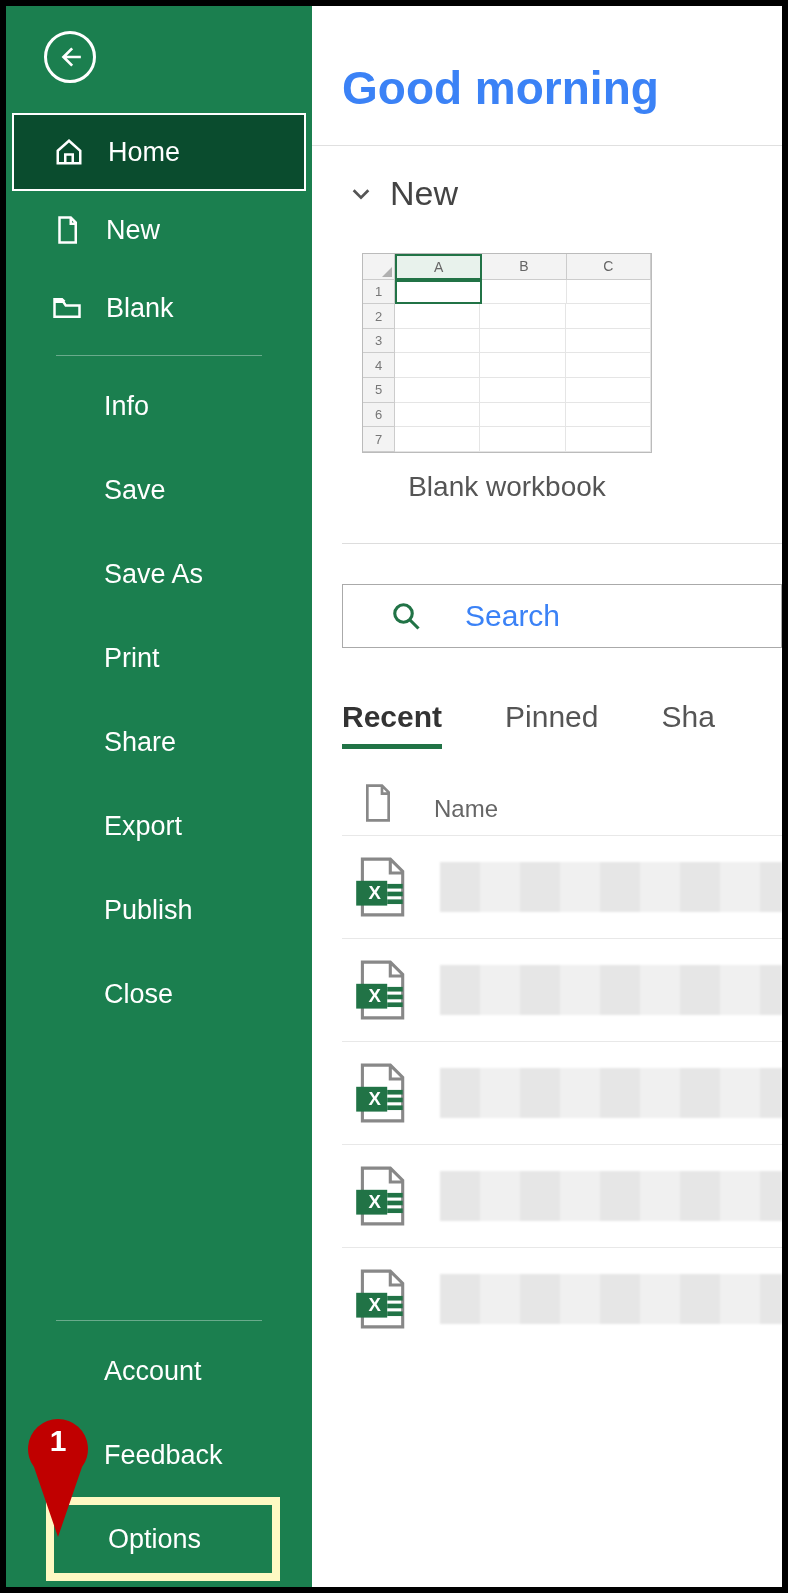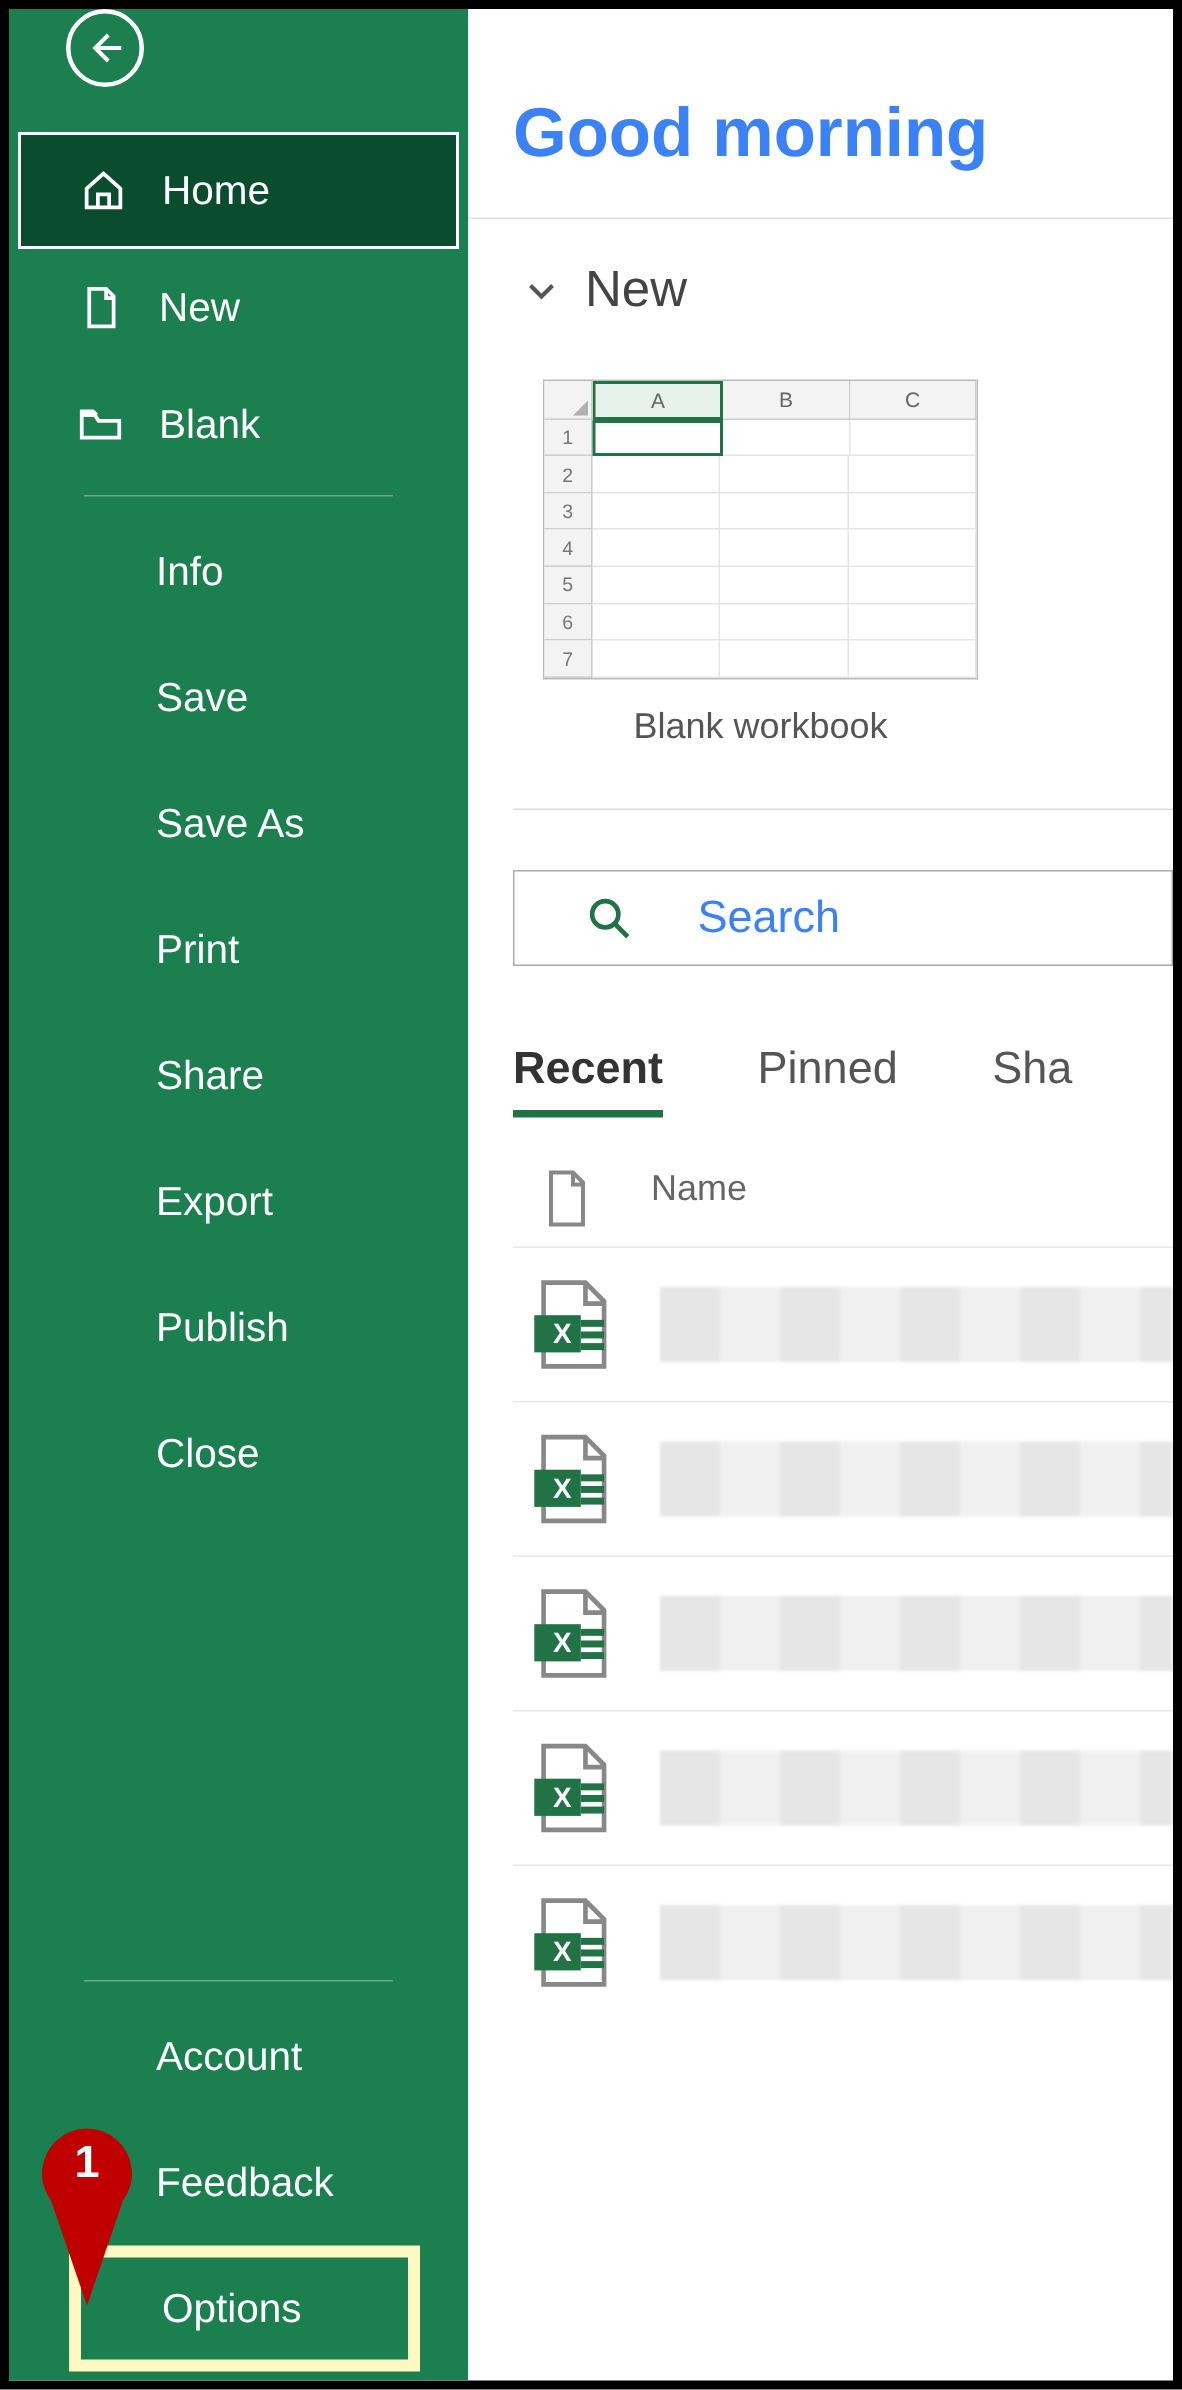--- a/index.html
+++ b/index.html
@@ -11,20 +11,21 @@
     display: flex;
     overflow: hidden;
     background: #fff;
   }
   .sidebar {
     width: 306px;
     background: #1b7f4f;
     color: #fff;
     display: flex;
     flex-direction: column;
+    padding-top: 25px;
     position: relative;
     flex-shrink: 0;
   }
   .back-btn {
     width: 52px;
     height: 52px;
     border: 3px solid #fff;
     border-radius: 50%;
     margin-left: 38px;
     margin-bottom: 30px;
@@ -125,21 +126,21 @@
   }
   .sheet-hdr-row { display:flex; height:26px; }
   .sheet-corner { width:32px; border-right:1px solid #ccc; border-bottom:1px solid #ccc; background:#f3f3f3; position:relative;}
   .sheet-corner::after{content:"";position:absolute;right:2px;bottom:2px;border-left:10px solid transparent;border-bottom:10px solid #b0b0b0;}
   .sheet-colh { flex:1; border-right:1px solid #ccc; border-bottom:1px solid #ccc; background:#f3f3f3; font-size:14px; color:#666; display:flex;align-items:center;justify-content:center;}
   .sheet-colh.sel{border:2px solid #217346;background:#e8f2ec;}
   .sheet-row{display:flex;height:25px;}
   .sheet-rowh{width:32px;border-right:1px solid #ccc;border-bottom:1px solid #ccc;background:#f3f3f3;font-size:13px;color:#777;display:flex;align-items:center;justify-content:center;}
   .sheet-cell{flex:1;border-right:1px solid #e5e5e5;border-bottom:1px solid #e5e5e5;}
   .sheet-cell.sel{border:2px solid #217346;}
-  .template-label{font-size:24px;color:#555;}
+  .template-label{font-size:28px;color:#555;}
   .hr-mid { height:1px; background:#ddd; margin:40px 0 40px 30px;}
   .search-box {
     margin: 0 0 0 30px;
     height: 64px;
     border: 1px solid #aaa;
     display: flex;
     align-items: center;
     padding-left: 48px;
     gap: 44px;
     font-size: 30px;
@@ -151,21 +152,21 @@
     display: flex;
     gap: 63px;
     margin: 52px 0 0 30px;
     font-size: 30px;
     color: #555;
   }
   .tab { cursor:pointer; padding-bottom:10px;}
   .tab.active { color:#333; font-weight:600; border-bottom:5px solid #217346;}
   .file-header {
     display:flex;
-    align-items:flex-start;
+    align-items:flex-end;
     gap: 40px;
     margin: 34px 0 12px 50px;
     color:#666;
     font-size:24px;
   }
   .file-header svg{width:32px;height:40px;}
   .file-list{margin-left:30px;}
   .file-row{
     display:flex;
     align-items:center;

